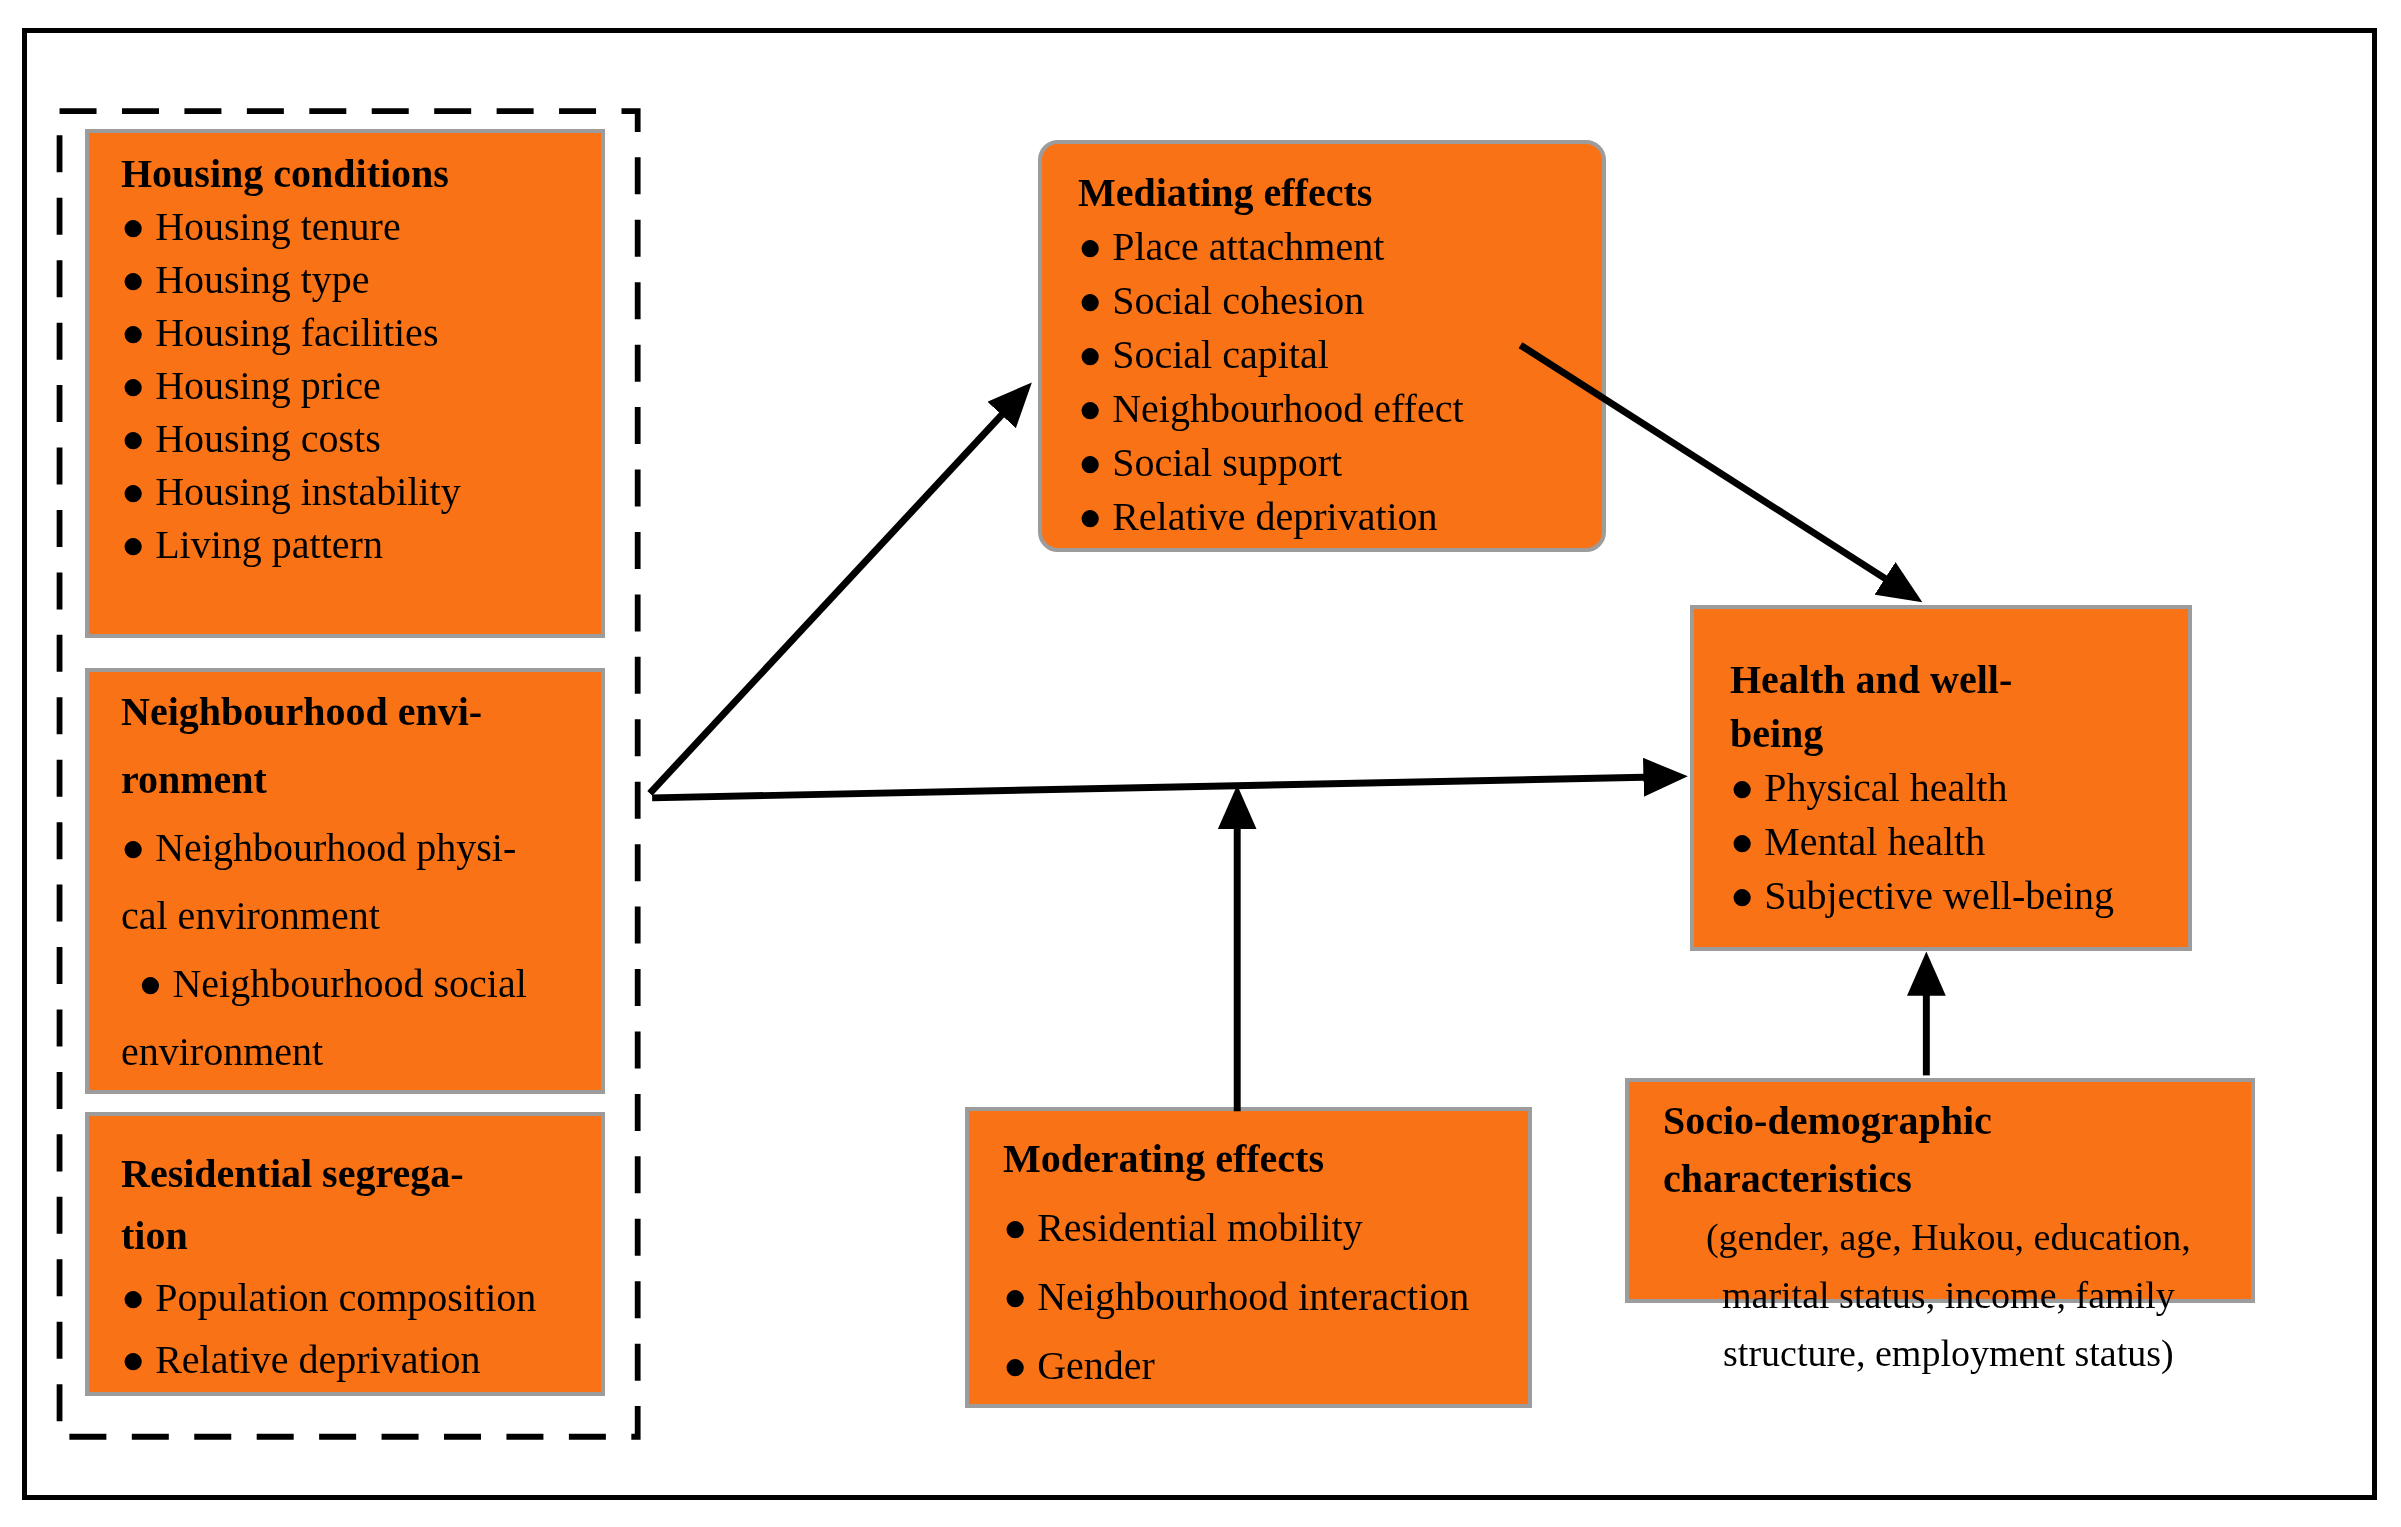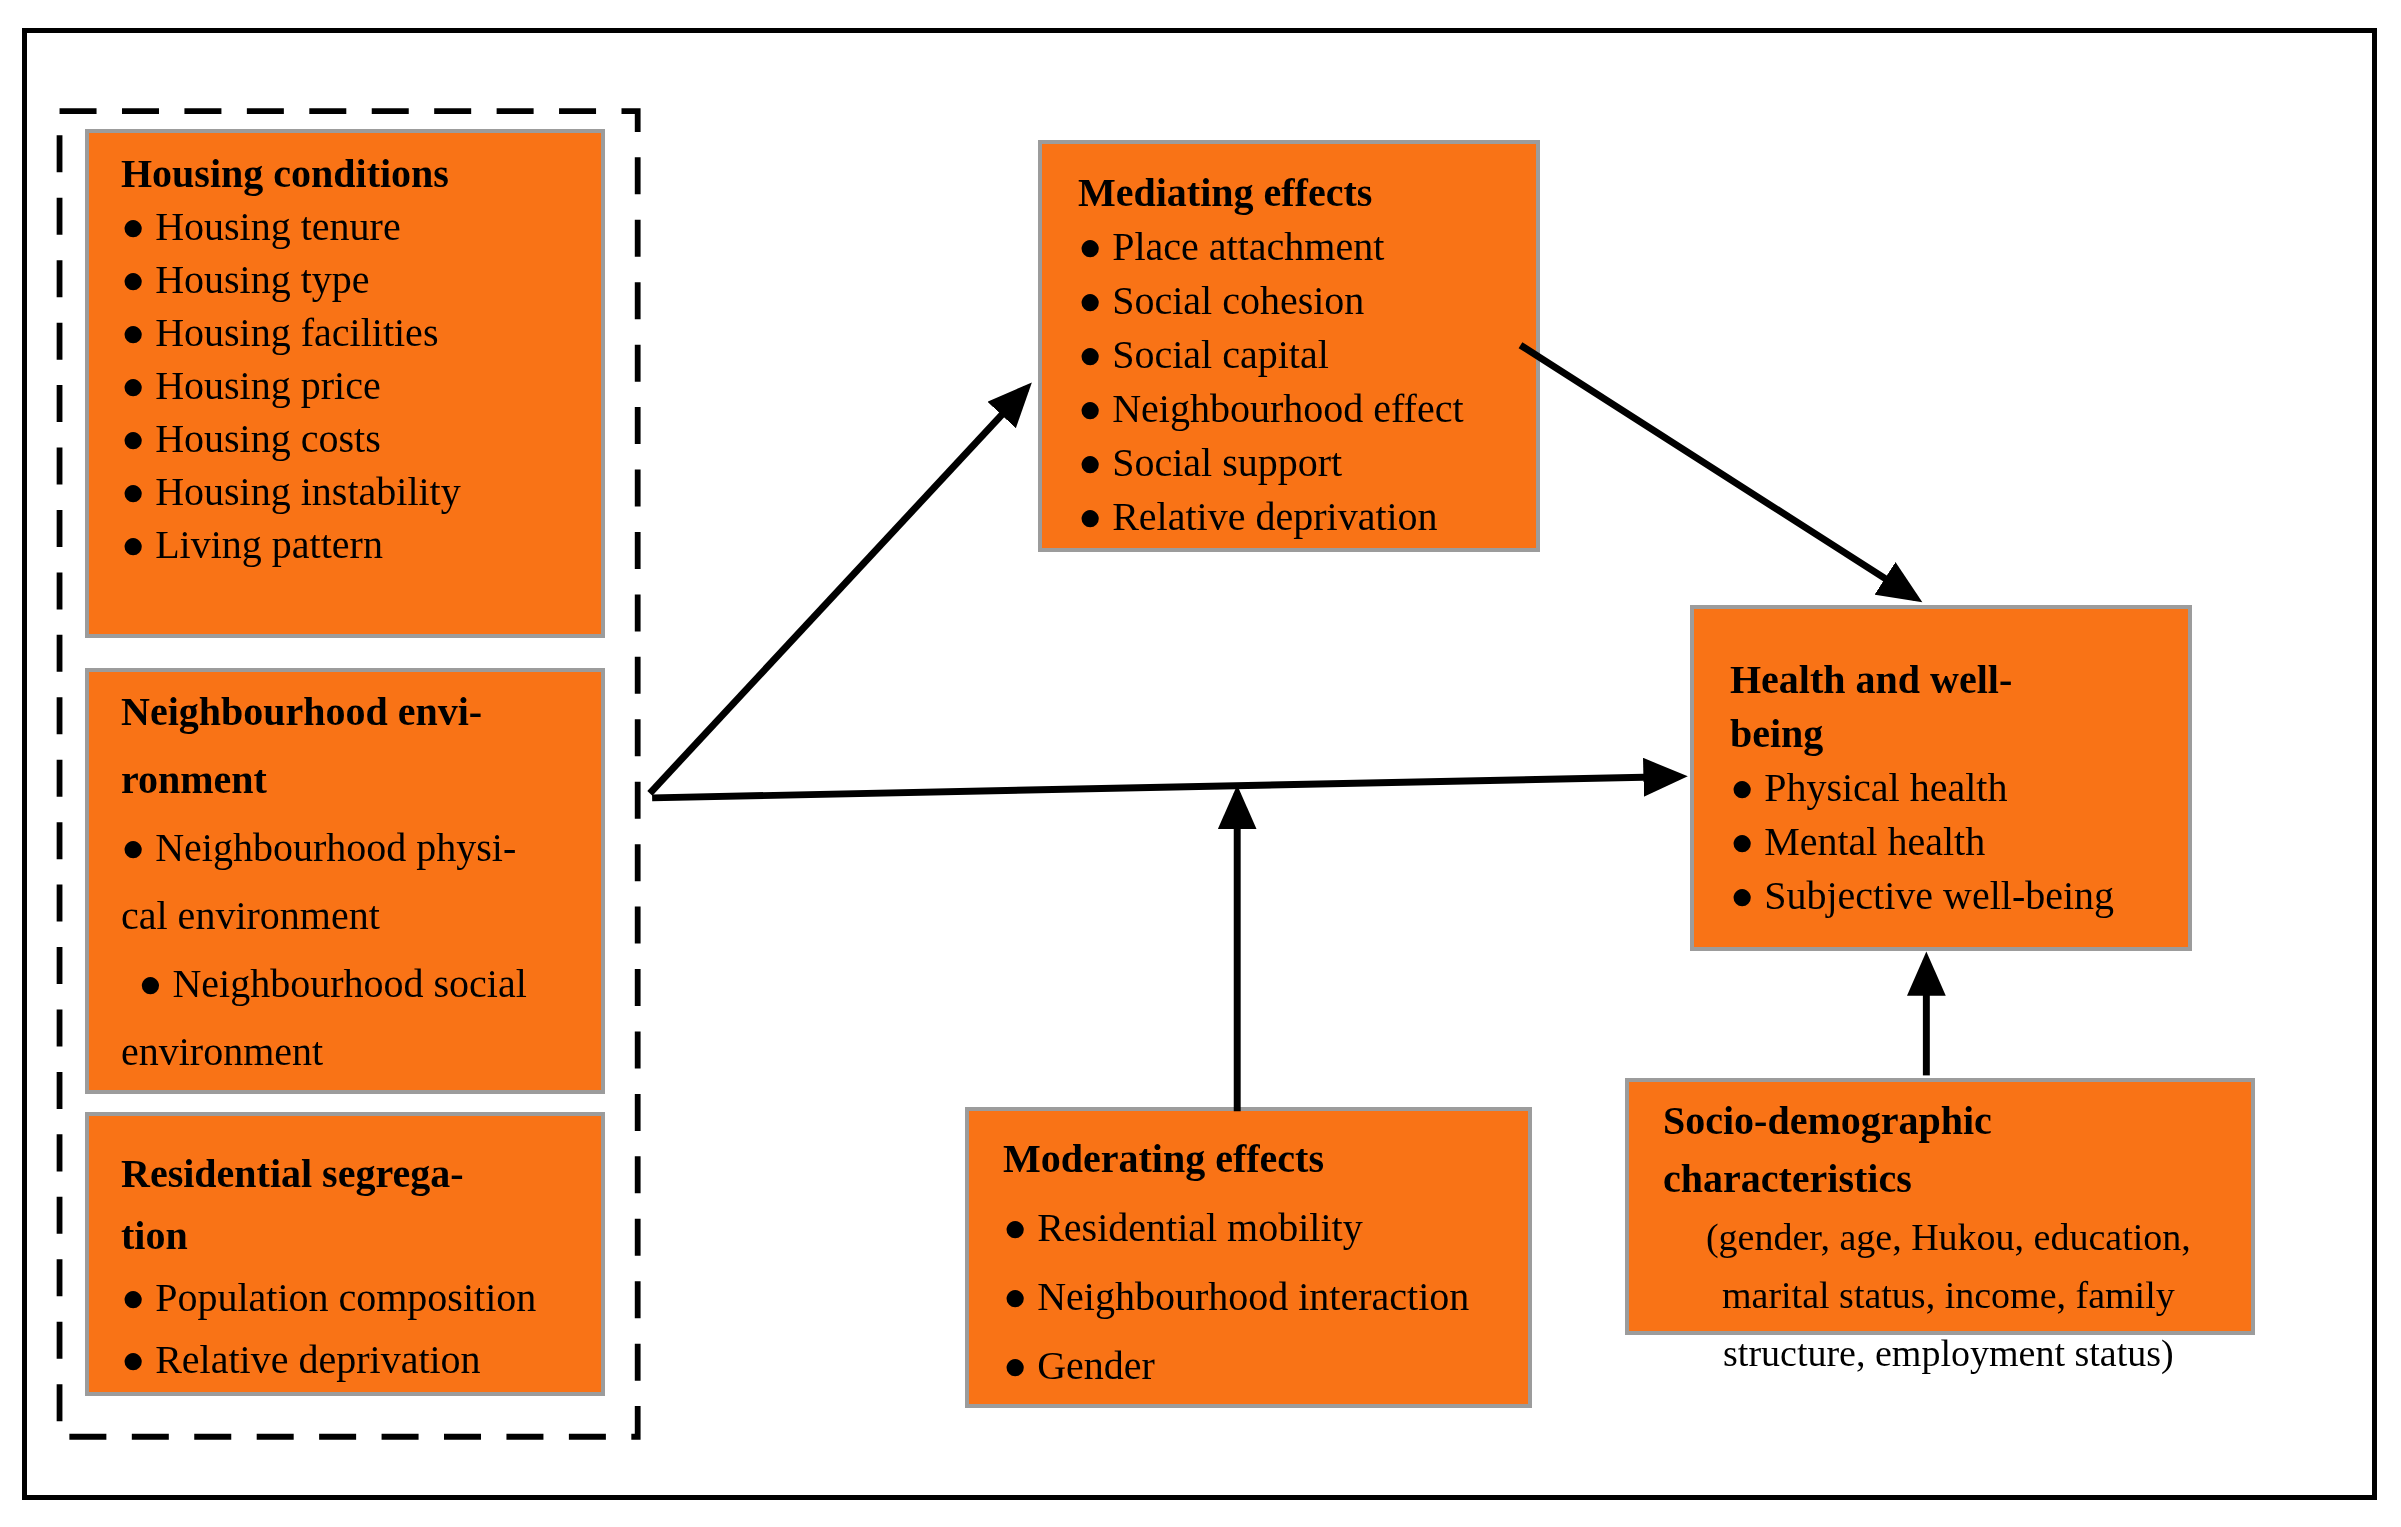--- a/index.html
+++ b/index.html
@@ -23,27 +23,27 @@
     font-size:40px;
   }
   .line{display:block;white-space:nowrap;}
   .title{font-weight:bold;}
   .housing{left:85px;top:129px;width:520px;height:509px;padding:14px 17.3px 0 32px;}
   .housing .line{height:53px;line-height:53px;}
   .neigh{left:85px;top:668px;width:520px;height:426px;padding:5.8px 17.3px 0 32px;}
   .neigh .line{height:68px;line-height:68px;}
   .resid{left:85px;top:1112px;width:520px;height:284px;padding:26.6px 17.3px 0 32px;}
   .resid .line{height:62px;line-height:62px;}
-  .mediating{left:1038px;top:140px;width:502px;height:412px;padding:22px 17.3px 0 36px;}
+  .mediating{left:1038px;top:140px;width:568px;height:412px;padding:22px 17.3px 0 36px;border-radius:20px;}
   .mediating .line{height:54px;line-height:54px;}
   .health{left:1690px;top:605px;width:502px;height:346px;padding:44px 17.3px 0 36px;}
   .health .line{height:54px;line-height:54px;}
   .moderating{left:965px;top:1107px;width:567px;height:301px;padding:12.7px 17.3px 0 34px;}
   .moderating .line{height:69px;line-height:69px;}
-  .socio{left:1625px;top:1078px;width:630px;height:257px;padding:10.4px 17.3px 0 34px;}
+  .socio{left:1625px;top:1078px;width:630px;height:225px;padding:10.4px 17.3px 0 34px;}
   .socio .line{height:58px;line-height:58px;}
   .socio .detail{font-size:38px;text-align:center;}
   .indent{padding-left:17.3px;}
   svg.overlay{
     position:absolute;left:0;top:0;width:2401px;height:1527px;
     pointer-events:none;
   }
   svg .arrow{stroke:#000;stroke-width:12;fill:none;}
   svg .dashedrect{stroke:#000;stroke-width:10;fill:none;stroke-dasharray:64 44;}
 </style>

